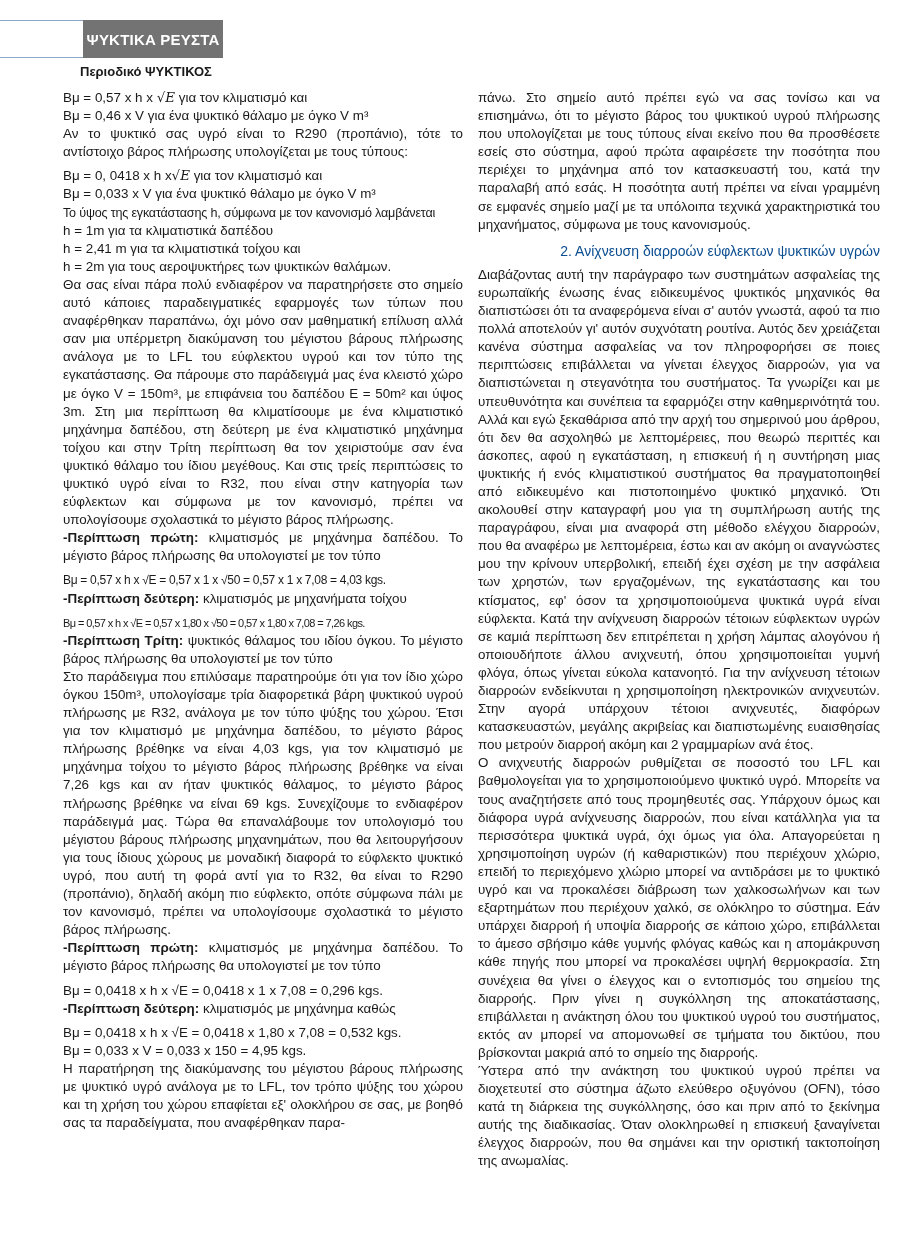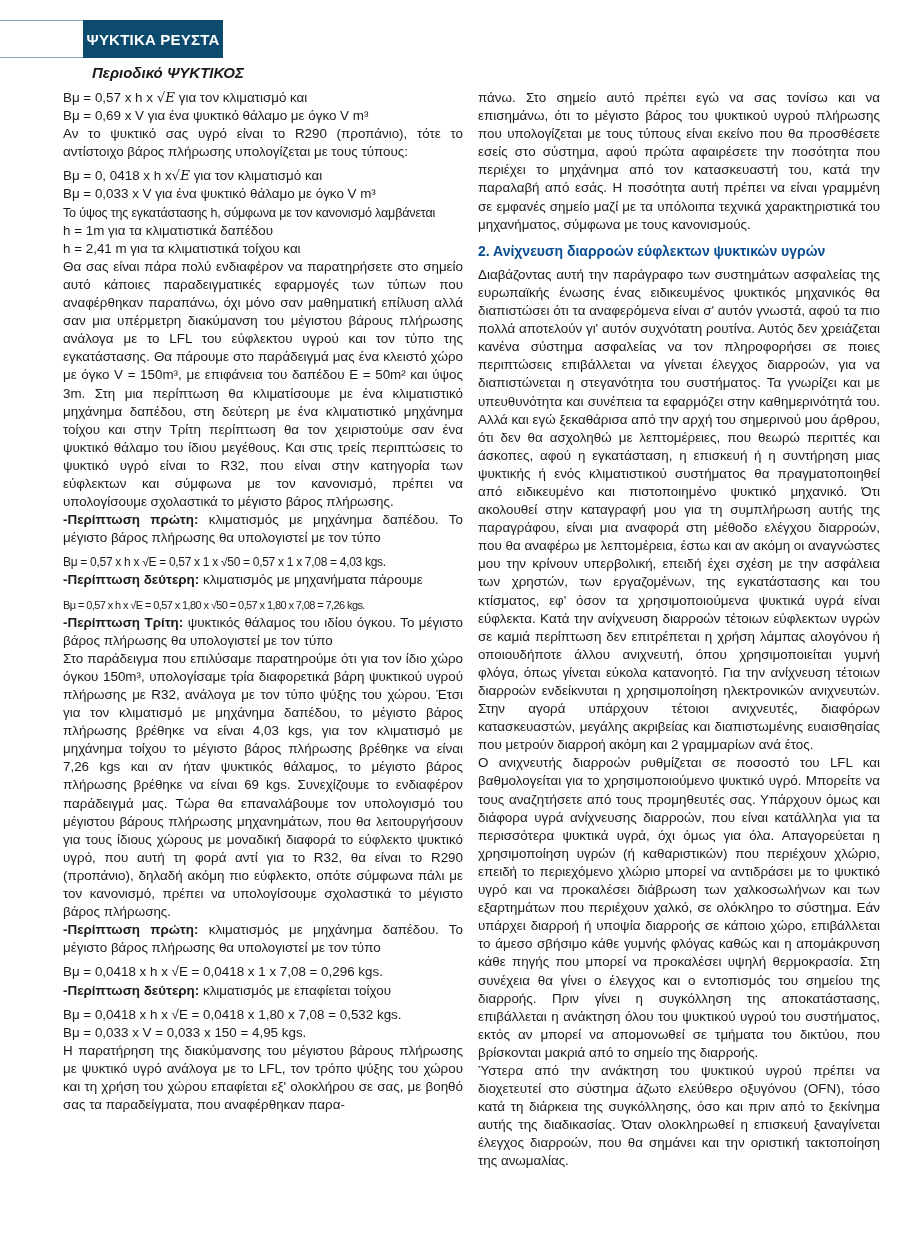--- a/index.html
+++ b/index.html
@@ -1,60 +1,61 @@
 <!DOCTYPE html>
 <html><head>
 <meta charset="utf-8">
 <style>
   html, body { margin: 0; padding: 0; background: #ffffff; }
   body { width: 900px; height: 1243px; position: relative; overflow: hidden;
          font-family: "Liberation Sans", "DejaVu Sans", sans-serif; color: #1a1a1a; }
   .topline { position: absolute; left: 0; top: 20px; width: 84px; height: 38px;
              border-top: 1px solid #8aa6c8; border-bottom: 1px solid #8aa6c8; box-sizing: border-box; }
   .section-box { position: absolute; left: 83px; top: 20px; width: 140px; height: 38px;
-                 background: #0c4a6e; color: #fff; font-weight: bold; font-size: 15px;
+                 background: #737373; color: #fff; font-weight: bold; font-size: 15px;
                  display: flex; align-items: center; justify-content: center; letter-spacing: 0.2px; }
-  .mag-name { position: absolute; left: 92px; top: 64px; font-size: 15px; font-weight: bold; color: #1a1a1a; font-style: italic; }
+  .mag-name { position: absolute; left: 80px; top: 64px; font-size: 13px; font-weight: bold; color: #1a1a1a; }
   .col { position: absolute; top: 89px; width: 400px; font-size: 13.4px; line-height: 18.1px; }
   .col.left { left: 63px; }
   .col.right { left: 478px; width: 402px; }
   .col p { margin: 0; text-align: justify; }
   .f { text-align: left; white-space: nowrap; }
   .f.sm { font-size: 12px; letter-spacing: -0.3px; }
   .f.gap { margin-top: 6px !important; }
   .sq { font-family: "DejaVu Serif", serif; font-style: italic; }
   b.case { font-weight: bold; }
-  h2 { margin: 8px 0 6px 0; font-size: 14px; color: #0b4d91; font-weight: bold; }
+  h2 { margin: 8px 0 6px 0; font-size: 14px; color: #0b4d91; font-weight: normal; text-align: right; }
 </style>
 </head>
 <body>
 
 <div class="topline"></div>
 <div class="section-box">ΨΥΚΤΙΚΑ ΡΕΥΣΤΑ</div>
 <div class="mag-name">Περιοδικό ΨΥΚΤΙΚΟΣ</div>
 
 <div class="col left">
   <p class="f"><span>Bμ = 0,57 x h x </span><span class="sq">√E</span><span> για τον κλιματισμό και</span></p>
-  <p class="f">Bμ = 0,69 x V για ένα ψυκτικό θάλαμο με όγκο V m³</p>
+  <p class="f">Bμ = 0,46 x V για ένα ψυκτικό θάλαμο με όγκο V m³</p>
   <p>Αν το ψυκτικό σας υγρό είναι το R290 (προπάνιο), τότε το αντίστοιχο βάρος πλήρωσης υπολογίζεται με τους τύπους:</p>
   <p class="f gap"><span>Bμ = 0, 0418 x h x</span><span class="sq">√E</span><span> για τον κλιματισμό και</span></p>
   <p class="f">Bμ = 0,033 x V για ένα ψυκτικό θάλαμο με όγκο V m³</p>
   <p style="font-size:12.6px;letter-spacing:-0.2px">Το ύψος της εγκατάστασης h, σύμφωνα με τον κανονισμό λαμβάνεται</p>
   <p>h = 1m για τα κλιματιστικά δαπέδου</p>
   <p>h = 2,41 m για τα κλιματιστικά τοίχου και</p>
+  <p>h = 2m για τους αεροψυκτήρες των ψυκτικών θαλάμων.</p>
   <p>Θα σας είναι πάρα πολύ ενδιαφέρον να παρατηρήσετε στο σημείο αυτό κάποιες παραδειγματικές εφαρμογές των τύπων που αναφέρθηκαν παραπάνω, όχι μόνο σαν μαθηματική επίλυση αλλά σαν μια υπέρμετρη διακύμανση του μέγιστου βάρους πλήρωσης ανάλογα με το LFL του εύφλεκτου υγρού και τον τύπο της εγκατάστασης. Θα πάρουμε στο παράδειγμά μας ένα κλειστό χώρο με όγκο V = 150m³, με επιφάνεια του δαπέδου E = 50m² και ύψος 3m. Στη μια περίπτωση θα κλιματίσουμε με ένα κλιματιστικό μηχάνημα δαπέδου, στη δεύτερη με ένα κλιματιστικό μηχάνημα τοίχου και στην Τρίτη περίπτωση θα τον χειριστούμε σαν ένα ψυκτικό θάλαμο του ίδιου μεγέθους. Και στις τρείς περιπτώσεις το ψυκτικό υγρό είναι το R32, που είναι στην κατηγορία των εύφλεκτων και σύμφωνα με τον κανονισμό, πρέπει να υπολογίσουμε σχολαστικά το μέγιστο βάρος πλήρωσης.</p>
   <p><b class="case">-Περίπτωση πρώτη:</b><span> κλιματισμός με μηχάνημα δαπέδου. Το μέγιστο βάρος πλήρωσης θα υπολογιστεί με τον τύπο</span></p>
   <p class="f sm gap">Bμ = 0,57 x h x √E = 0,57 x 1 x √50 = 0,57 x 1 x 7,08 = 4,03 kgs.</p>
-  <p><b class="case">-Περίπτωση δεύτερη:</b><span> κλιματισμός με μηχανήματα πάρουμε</span></p>
+  <p><b class="case">-Περίπτωση δεύτερη:</b><span> κλιματισμός με μηχανήματα τοίχου</span></p>
   <p class="f sm gap" style="font-size:11px;letter-spacing:-0.6px">Bμ = 0,57 x h x √E = 0,57 x 1,80 x √50 = 0,57 x 1,80 x 7,08 = 7,26 kgs.</p>
   <p><b class="case">-Περίπτωση Τρίτη:</b><span> ψυκτικός θάλαμος του ιδίου όγκου. Το μέγιστο βάρος πλήρωσης θα υπολογιστεί με τον τύπο</span></p>
   <p>Στο παράδειγμα που επιλύσαμε παρατηρούμε ότι για τον ίδιο χώρο όγκου 150m³, υπολογίσαμε τρία διαφορετικά βάρη ψυκτικού υγρού πλήρωσης με R32, ανάλογα με τον τύπο ψύξης του χώρου. Έτσι για τον κλιματισμό με μηχάνημα δαπέδου, το μέγιστο βάρος πλήρωσης βρέθηκε να είναι 4,03 kgs, για τον κλιματισμό με μηχάνημα τοίχου το μέγιστο βάρος πλήρωσης βρέθηκε να είναι 7,26 kgs και αν ήταν ψυκτικός θάλαμος, το μέγιστο βάρος πλήρωσης βρέθηκε να είναι 69 kgs. Συνεχίζουμε το ενδιαφέρον παράδειγμά μας. Τώρα θα επαναλάβουμε τον υπολογισμό του μέγιστου βάρους πλήρωσης μηχανημάτων, που θα λειτουργήσουν για τους ίδιους χώρους με μοναδική διαφορά το εύφλεκτο ψυκτικό υγρό, που αυτή τη φορά αντί για το R32, θα είναι το R290 (προπάνιο), δηλαδή ακόμη πιο εύφλεκτο, οπότε σύμφωνα πάλι με τον κανονισμό, πρέπει να υπολογίσουμε σχολαστικά το μέγιστο βάρος πλήρωσης.</p>
   <p><b class="case">-Περίπτωση πρώτη:</b><span> κλιματισμός με μηχάνημα δαπέδου. Το μέγιστο βάρος πλήρωσης θα υπολογιστεί με τον τύπο</span></p>
   <p class="f gap">Bμ = 0,0418 x h x √E = 0,0418 x 1 x 7,08 = 0,296 kgs.</p>
-  <p><b class="case">-Περίπτωση δεύτερη:</b><span> κλιματισμός με επαφίεται τοίχου</span></p>
+  <p><b class="case">-Περίπτωση δεύτερη:</b><span> κλιματισμός με μηχάνημα καθώς</span></p>
   <p class="f gap">Bμ = 0,0418 x h x √E = 0,0418 x 1,80 x 7,08 = 0,532 kgs.</p>
   <p class="f">Bμ = 0,033 x V = 0,033 x 150 = 4,95 kgs.</p>
   <p>Η παρατήρηση της διακύμανσης του μέγιστου βάρους πλήρωσης με ψυκτικό υγρό ανάλογα με το LFL, τον τρόπο ψύξης του χώρου και τη χρήση του χώρου επαφίεται εξ' ολοκλήρου σε σας, με βοηθό σας τα παραδείγματα, που αναφέρθηκαν παρα-</p>
 </div>
 
 <div class="col right">
   <p>πάνω. Στο σημείο αυτό πρέπει εγώ να σας τονίσω και να επισημάνω, ότι το μέγιστο βάρος του ψυκτικού υγρού πλήρωσης που υπολογίζεται με τους τύπους είναι εκείνο που θα προσθέσετε εσείς στο σύστημα, αφού πρώτα αφαιρέσετε την ποσότητα που περιέχει το μηχάνημα από τον κατασκευαστή του, κατά την παραλαβή από εσάς. Η ποσότητα αυτή πρέπει να είναι γραμμένη σε εμφανές σημείο μαζί με τα υπόλοιπα τεχνικά χαρακτηριστικά του μηχανήματος, σύμφωνα με τους κανονισμούς.</p>
   <h2>2. Ανίχνευση διαρροών εύφλεκτων ψυκτικών υγρών</h2>
   <p>Διαβάζοντας αυτή την παράγραφο των συστημάτων ασφαλείας της ευρωπαϊκής ένωσης ένας ειδικευμένος ψυκτικός μηχανικός θα διαπιστώσει ότι τα αναφερόμενα είναι σ' αυτόν γνωστά, αφού τα πιο πολλά αποτελούν γι' αυτόν συχνότατη ρουτίνα. Αυτός δεν χρειάζεται κανένα σύστημα ασφαλείας να τον πληροφορήσει σε ποιες περιπτώσεις επιβάλλεται να γίνεται έλεγχος διαρροών, για να διαπιστώνεται η στεγανότητα του συστήματος. Τα γνωρίζει και με υπευθυνότητα και συνέπεια τα εφαρμόζει στην καθημερινότητά του. Αλλά και εγώ ξεκαθάρισα από την αρχή του σημερινού μου άρθρου, ότι δεν θα ασχοληθώ με λεπτομέρειες, που θεωρώ περιττές και άσκοπες, αφού η εγκατάσταση, η επισκευή ή η συντήρηση μιας ψυκτικής ή ενός κλιματιστικού συστήματος θα πραγματοποιηθεί από ειδικευμένο και πιστοποιημένο ψυκτικό μηχανικό. Ότι ακολουθεί στην καταγραφή μου για τη συμπλήρωση αυτής της παραγράφου, είναι μια αναφορά στη μέθοδο ελέγχου διαρροών, που θα αναφέρω με λεπτομέρεια, έστω και αν ακόμη οι αναγνώστες μου την κρίνουν υπερβολική, επειδή έχει σχέση με την ασφάλεια των χρηστών, των εργαζομένων, της εγκατάστασης και του κτίσματος, εφ' όσον τα χρησιμοποιούμενα ψυκτικά υγρά είναι εύφλεκτα. Κατά την ανίχνευση διαρροών τέτοιων εύφλεκτων υγρών σε καμιά περίπτωση δεν επιτρέπεται η χρήση λάμπας αλογόνου ή οποιουδήποτε άλλου ανιχνευτή, όπου χρησιμοποιείται γυμνή φλόγα, όπως γίνεται εύκολα κατανοητό. Για την ανίχνευση τέτοιων διαρροών ενδείκνυται η χρησιμοποίηση ηλεκτρονικών ανιχνευτών. Στην αγορά υπάρχουν τέτοιοι ανιχνευτές, διαφόρων κατασκευαστών, μεγάλης ακριβείας και διαπιστωμένης ευαισθησίας που μετρούν διαρροή ακόμη και 2 γραμμαρίων ανά έτος.</p>
   <p>Ο ανιχνευτής διαρροών ρυθμίζεται σε ποσοστό του LFL και βαθμολογείται για το χρησιμοποιούμενο ψυκτικό υγρό. Μπορείτε να τους αναζητήσετε από τους προμηθευτές σας. Υπάρχουν όμως και διάφορα υγρά ανίχνευσης διαρροών, που είναι κατάλληλα για τα περισσότερα ψυκτικά υγρά, όχι όμως για όλα. Απαγορεύεται η χρησιμοποίηση υγρών (ή καθαριστικών) που περιέχουν χλώριο, επειδή το περιεχόμενο χλώριο μπορεί να αντιδράσει με το ψυκτικό υγρό και να προκαλέσει διάβρωση των χαλκοσωλήνων και των εξαρτημάτων που περιέχουν χαλκό, σε ολόκληρο το σύστημα. Εάν υπάρχει διαρροή ή υποψία διαρροής σε κάποιο χώρο, επιβάλλεται το άμεσο σβήσιμο κάθε γυμνής φλόγας καθώς και η απομάκρυνση κάθε πηγής που μπορεί να προκαλέσει υψηλή θερμοκρασία. Στη συνέχεια θα γίνει ο έλεγχος και ο εντοπισμός του σημείου της διαρροής. Πριν γίνει η συγκόλληση της αποκατάστασης, επιβάλλεται η ανάκτηση όλου του ψυκτικού υγρού του συστήματος, εκτός αν μπορεί να απομονωθεί σε τμήματα του δικτύου, που βρίσκονται μακριά από το σημείο της διαρροής.</p>

